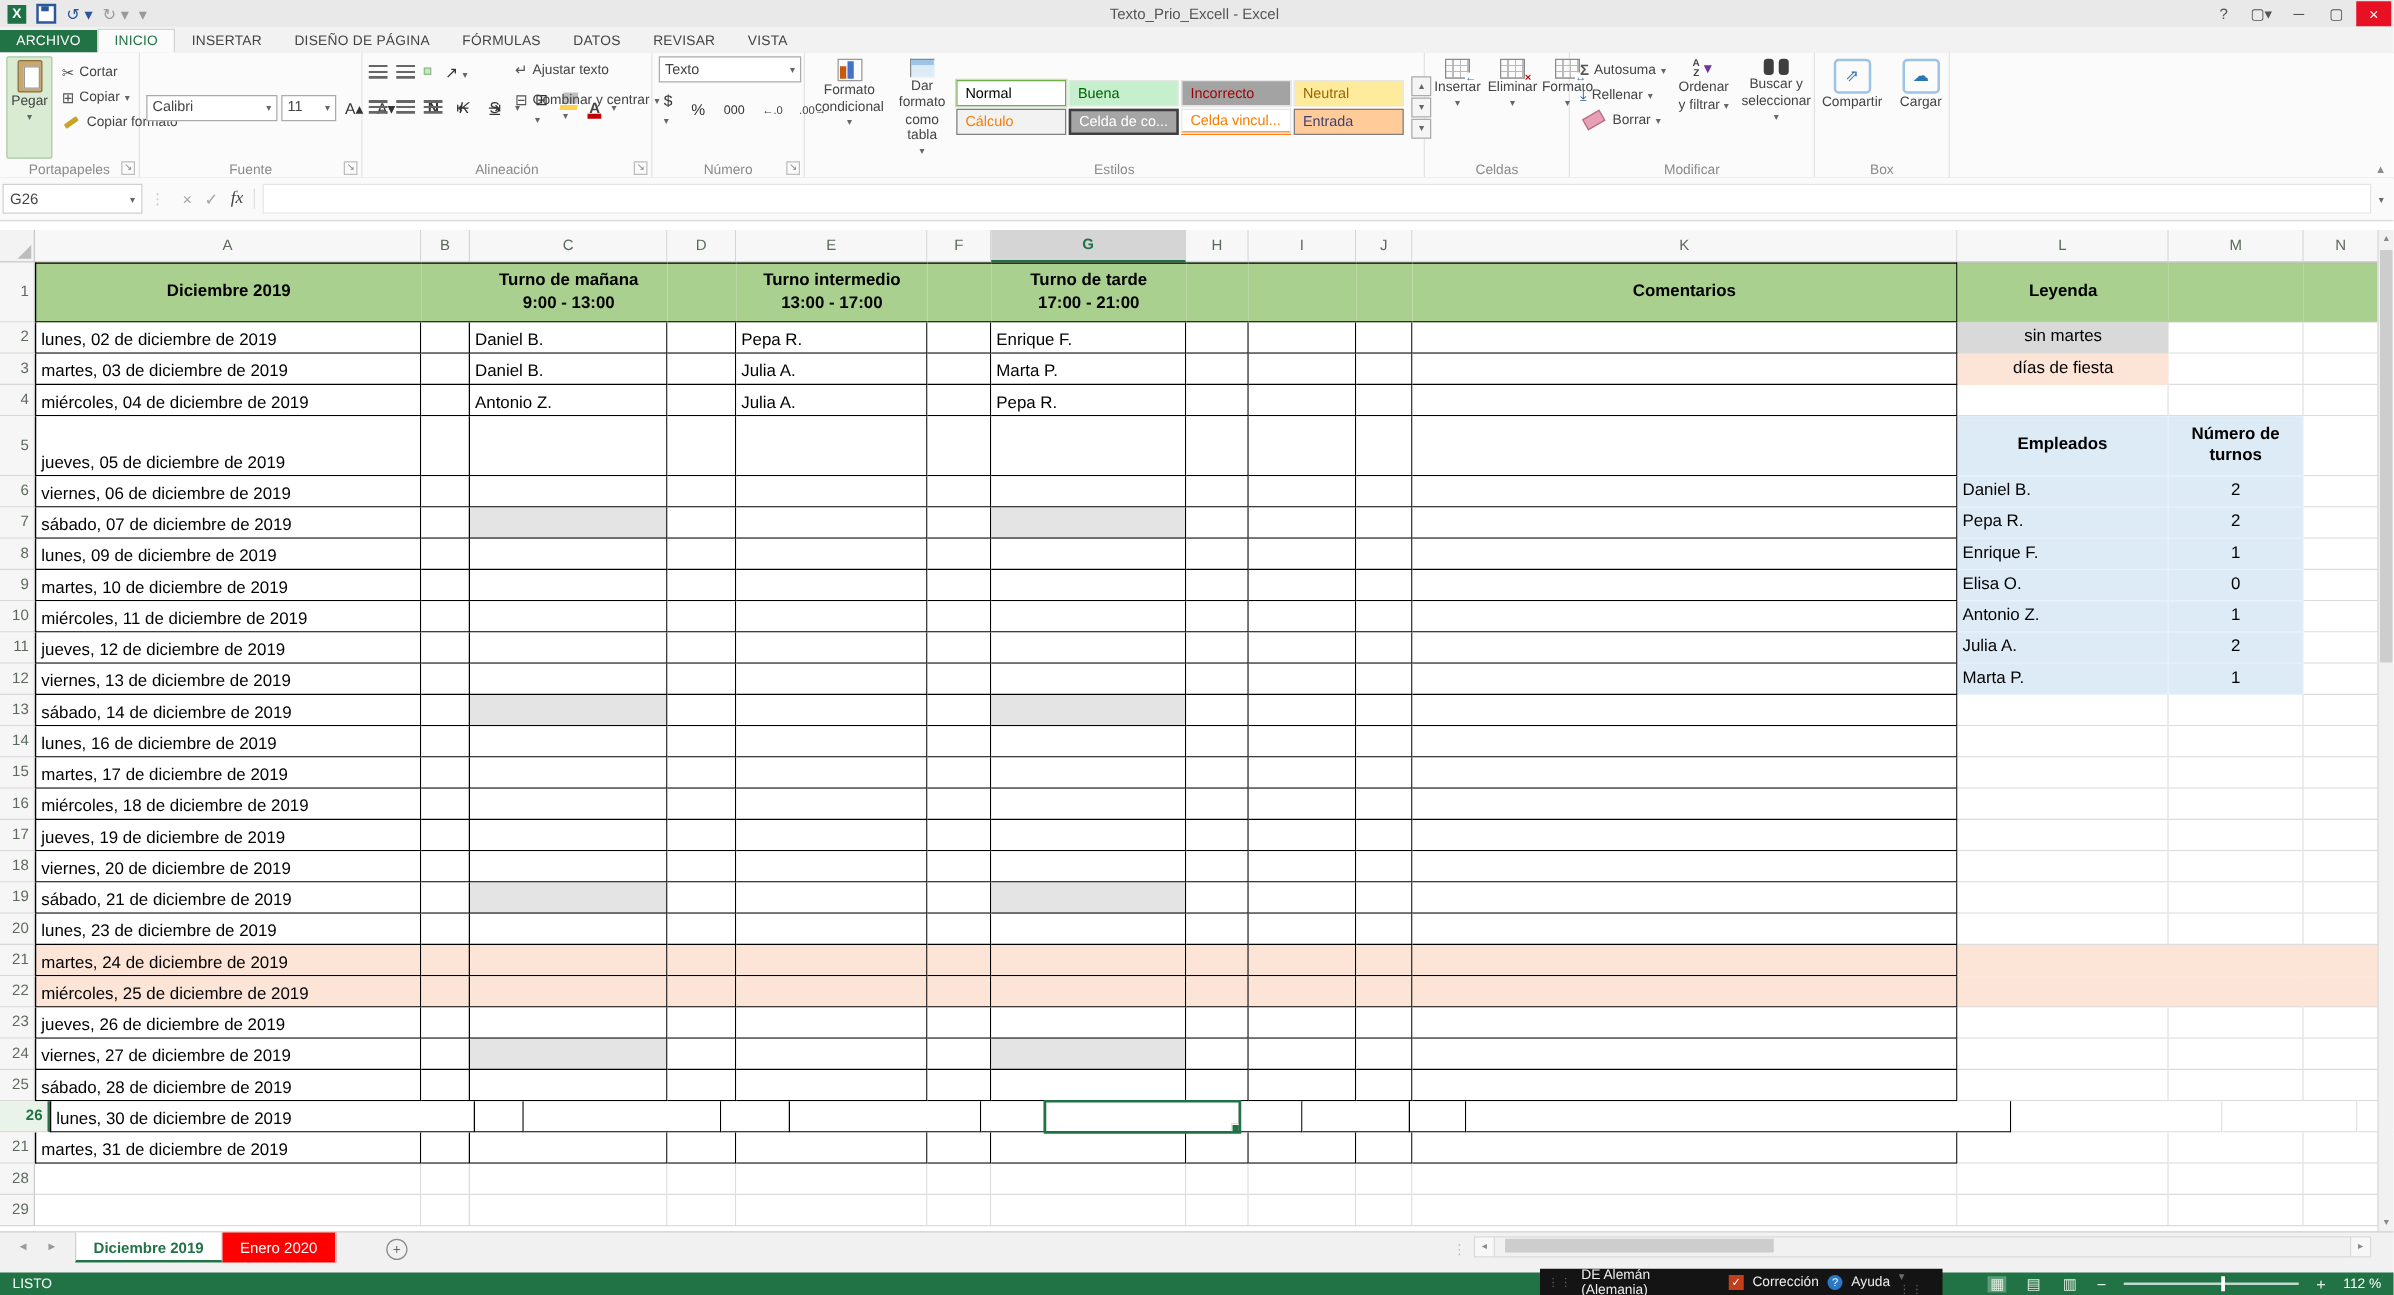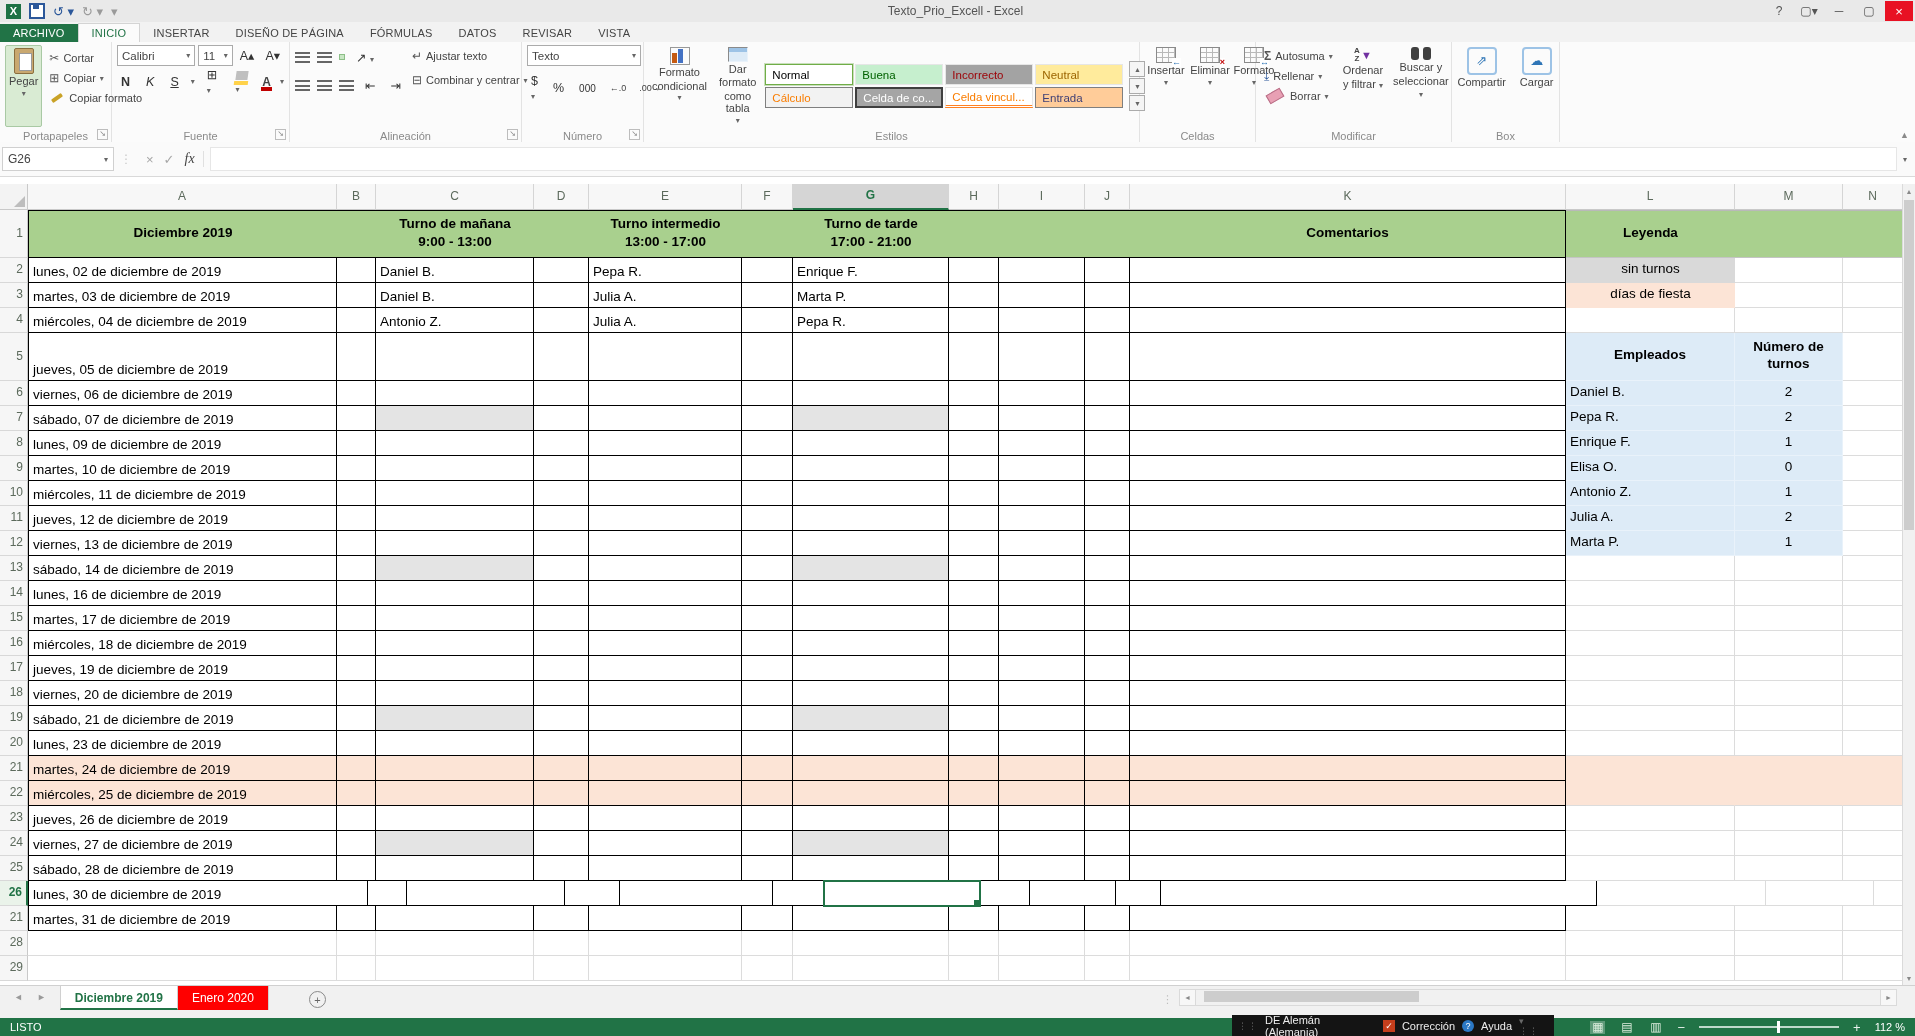--- a/index.html
+++ b/index.html
@@ -228,21 +228,21 @@
         </div>
       <div class="smbtn">
         <span class="brush"></span>
         <span>Copiar formato</span>
         </div>
     </div>
     <div class="glabel">Portapapeles</div>
     <div class="dlg">↘</div>
   </div>
 
-  <div class="rgroup vcol" style="width:178px;flex-direction:column;gap:0">
+  <div class="rgroup vcol" style="width:178px;flex-direction:row;gap:18px">
     <div class="hrow" style="gap:3px">
       <div class="selbox">
         <span>Calibri</span>
         <span class="arrow">▾</span>
         </div>
       <div class="selbox small">
         <span>11</span>
         <span class="arrow">▾</span>
         </div>
       <span class="fbtn">A▴</span>
@@ -486,21 +486,21 @@
         <div class="c bb" style="width: 39px;"></div>
         <div class="c bb" style="width: 158px;">Daniel B.</div>
         <div class="c bb" style="width: 55px;"></div>
         <div class="c bb" style="width: 153px;">Pepa R.</div>
         <div class="c bb" style="width: 51px;"></div>
         <div class="c bb" style="width: 156px;">Enrique F.</div>
         <div class="c bb" style="width: 50px;"></div>
         <div class="c bb" style="width: 86px;"></div>
         <div class="c bb" style="width: 45px;"></div>
         <div class="c bb" style="width: 436px;"></div>
-        <div class="c lgray cen" style="width: 169px;">sin turnos</div>
+        <div class="c lgray cen" style="width: 169px;">sin martes</div>
         <div class="c lg" style="width: 108px;"></div>
         <div class="c lg" style="width: 60px;"></div>
       </div>
       <div class="grow " style="height: 25px;">
         <div class="c rh" style="width: 28px;">3</div>
         <div class="c bb first" style="width: 309px;">martes, 03 de diciembre de 2019</div>
         <div class="c bb" style="width: 39px;"></div>
         <div class="c bb" style="width: 158px;">Daniel B.</div>
         <div class="c bb" style="width: 55px;"></div>
         <div class="c bb" style="width: 153px;">Julia A.</div>
@@ -882,21 +882,21 @@
         <div class="c bb" style="width: 156px;"></div>
         <div class="c bb" style="width: 50px;"></div>
         <div class="c bb" style="width: 86px;"></div>
         <div class="c bb" style="width: 45px;"></div>
         <div class="c bb" style="width: 436px;"></div>
         <div class="c lg" style="width: 169px;"></div>
         <div class="c lg" style="width: 108px;"></div>
         <div class="c lg" style="width: 60px;"></div>
       </div>
       <div class="grow " style="height: 25px;">
-        <div class="c rh rhsel" style="width: 28px;">26</div>
+        <div class="c rh rhsel" style="width: 40px;">26</div>
         <div class="c bb first" style="width: 340px;">lunes, 30 de diciembre de 2019</div>
         <div class="c bb" style="width: 39px;"></div>
         <div class="c bb" style="width: 158px;"></div>
         <div class="c bb" style="width: 55px;"></div>
         <div class="c bb" style="width: 153px;"></div>
         <div class="c bb" style="width: 51px;"></div>
         <div class="c bb selcell" style="width: 156px;">
           <div class="handle"></div>
         </div>
         <div class="c bb" style="width: 50px;"></div>

